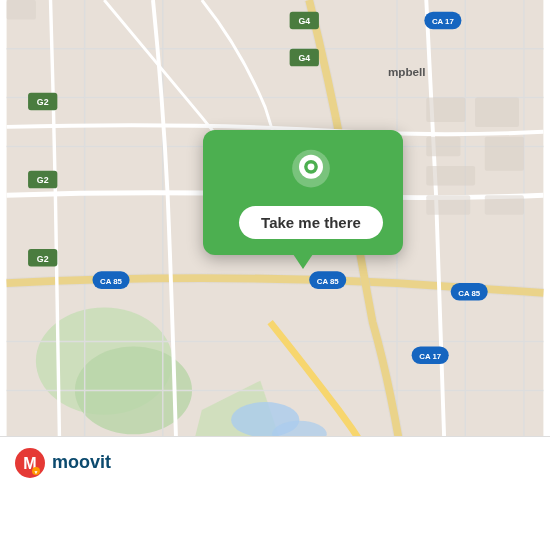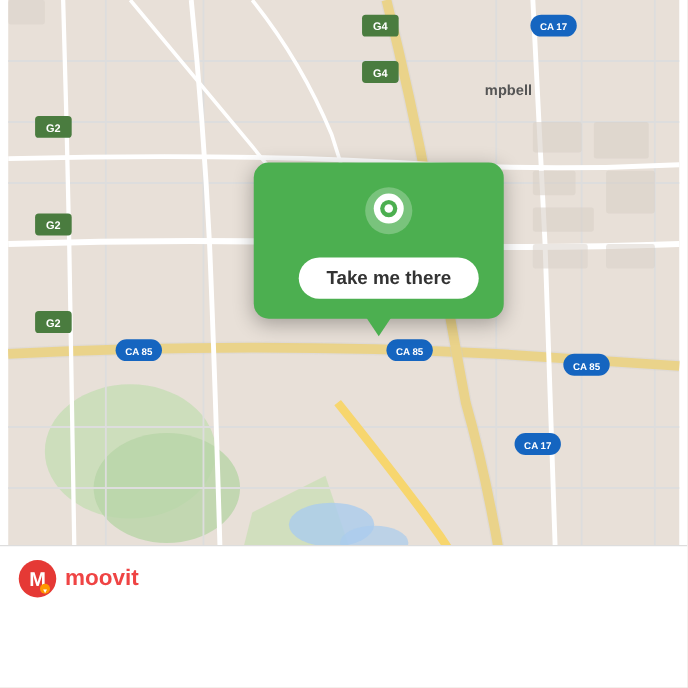--- a/index.html
+++ b/index.html
@@ -102,21 +102,21 @@
     }
 
     #moovit-icon {
       width: 32px;
       height: 32px;
     }
 
     #moovit-text {
       font-size: 18px;
       font-weight: bold;
-      color: #ef4444;
+      color: #0c4a6e;
       font-family: Arial, sans-serif;
     }
 
     
     #card-pointer {
       position: absolute;
       bottom: -14px;
       left: 50%;
       transform: translateX(-50%);
       width: 0;

